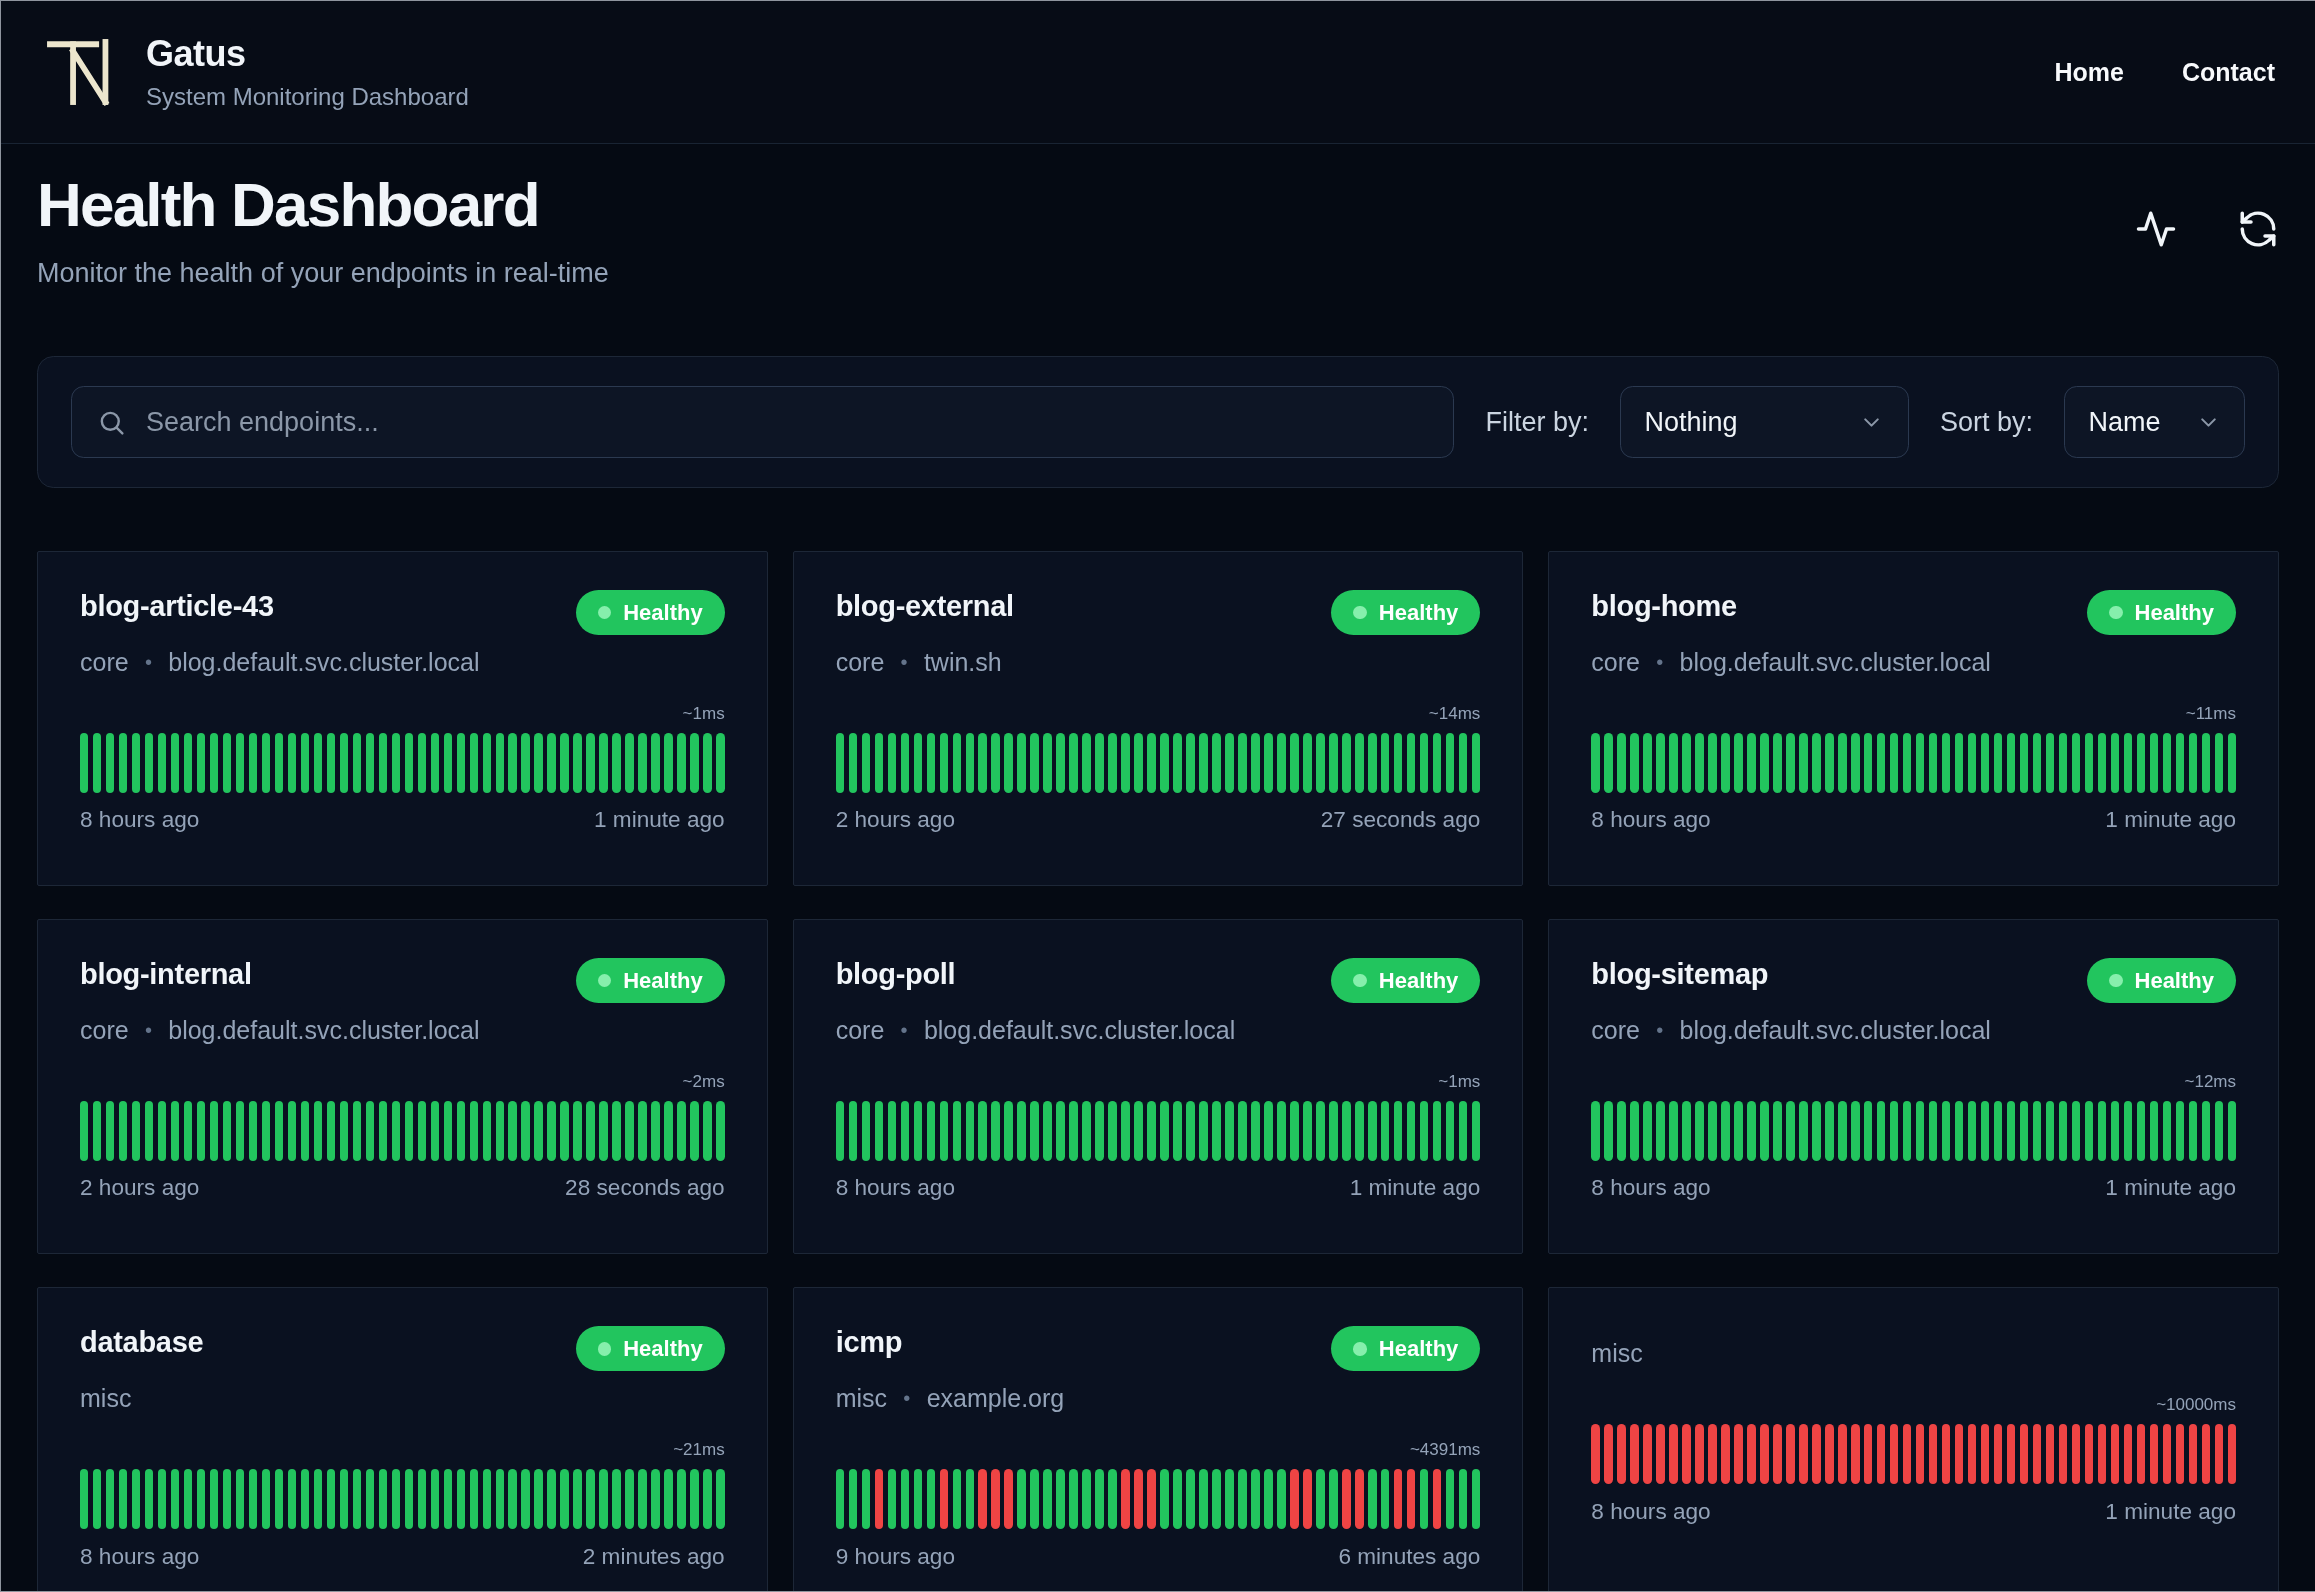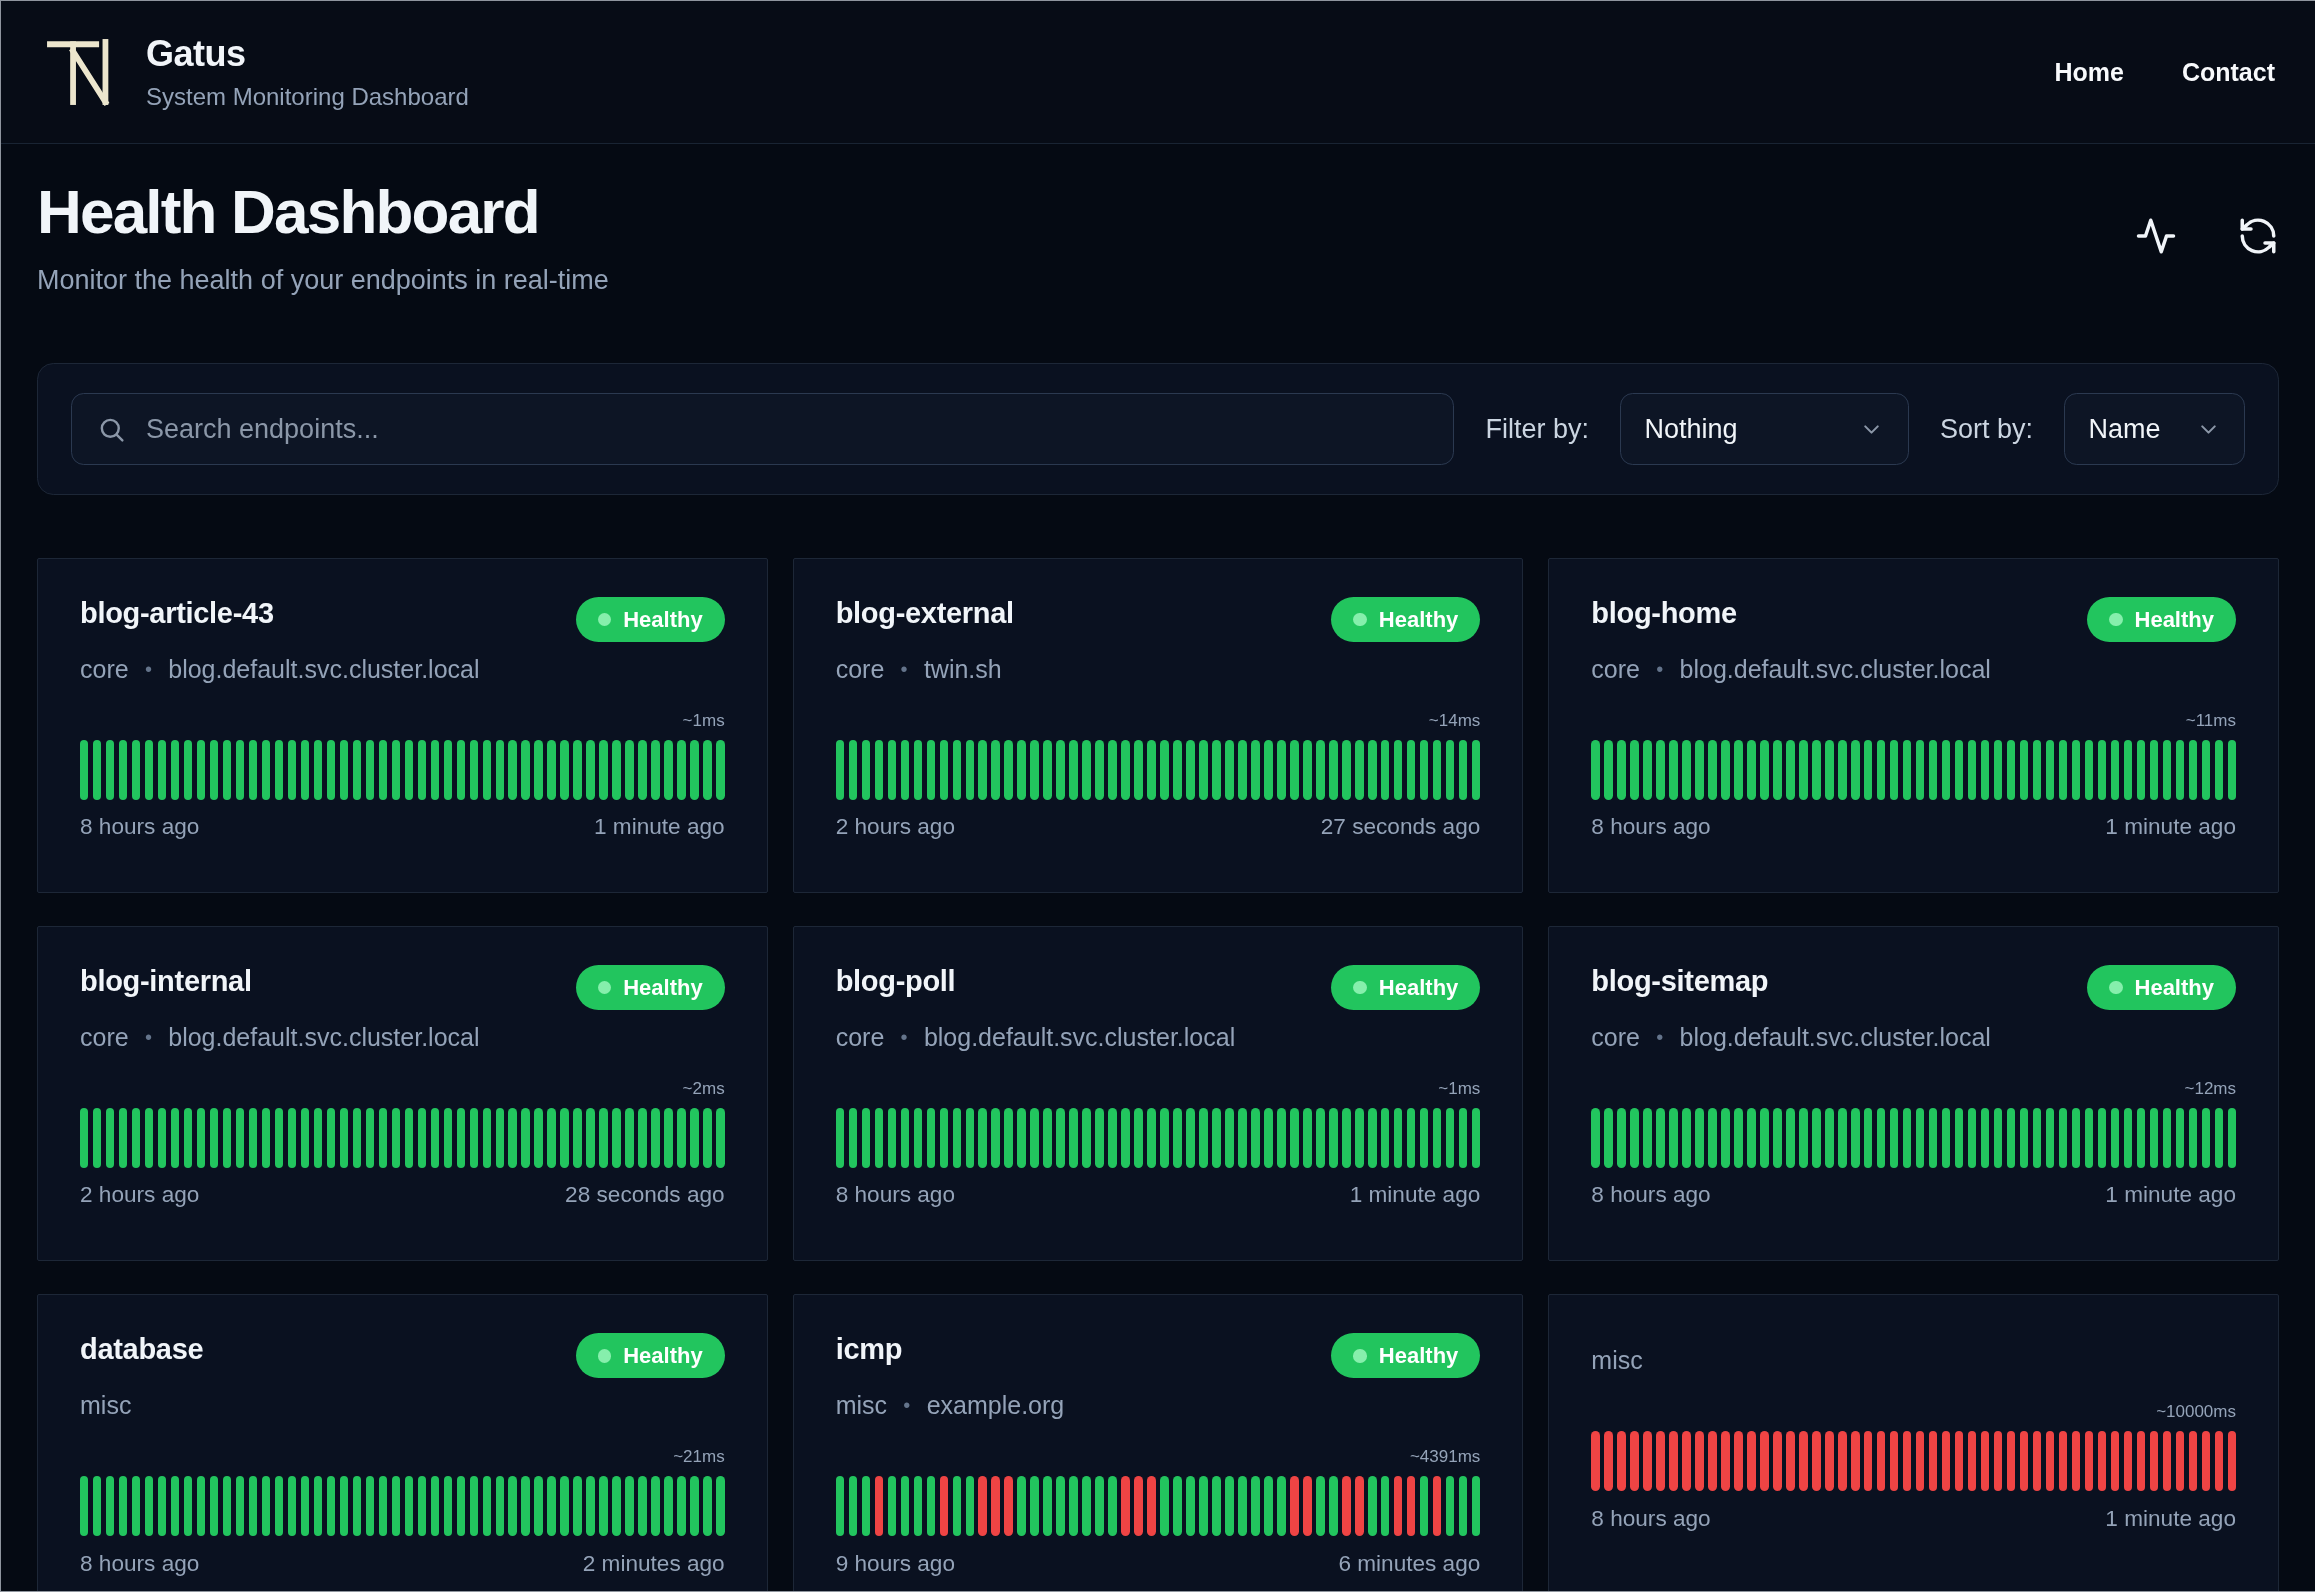--- a/index.html
+++ b/index.html
@@ -27,21 +27,21 @@
   .logo { width:78px; height:78px; display:flex; align-items:center; justify-content:center; }
   .logo svg { width:74px; height:74px; }
   .brand-text { display:flex; flex-direction:column; gap:7.2px; }
   .brand-name { font-size:36px; font-weight:700; letter-spacing:-0.5px; }
   .brand-sub  { font-size:24px; color:var(--muted); }
   .nav-links { margin-left:auto; display:flex; gap:58px; }
   .nav-link { font-size:25px; font-weight:600; color:#f8fafc; cursor:pointer; text-decoration:none; }
 
   
   .container { padding:0 36px; }
-  .page-head { display:flex; align-items:center; justify-content:space-between; margin-top:32px;gap:13px; }
+  .page-head { display:flex; align-items:center; justify-content:space-between; margin-top:25px;gap:13px; }
   .page-title { font-size:62px; font-weight:800; letter-spacing:-1.8px; }
   .page-sub { font-size:27px; color:var(--muted); margin-top:18px; }
   .head-icons { display:flex; gap:60px; align-items:center; }
   .icon-btn { background:none; border:none; color:#f1f5f9; cursor:pointer; width:42px; height:42px; }
   .icon-btn svg { width:42px; height:42px; }
 
   
   .toolbar-card {
     margin-top:67px; background:var(--panel); border:0.9px solid var(--panel-border);
     border-radius:16.3px; padding:29px 33px; display:flex; align-items:center; gap:31px;

